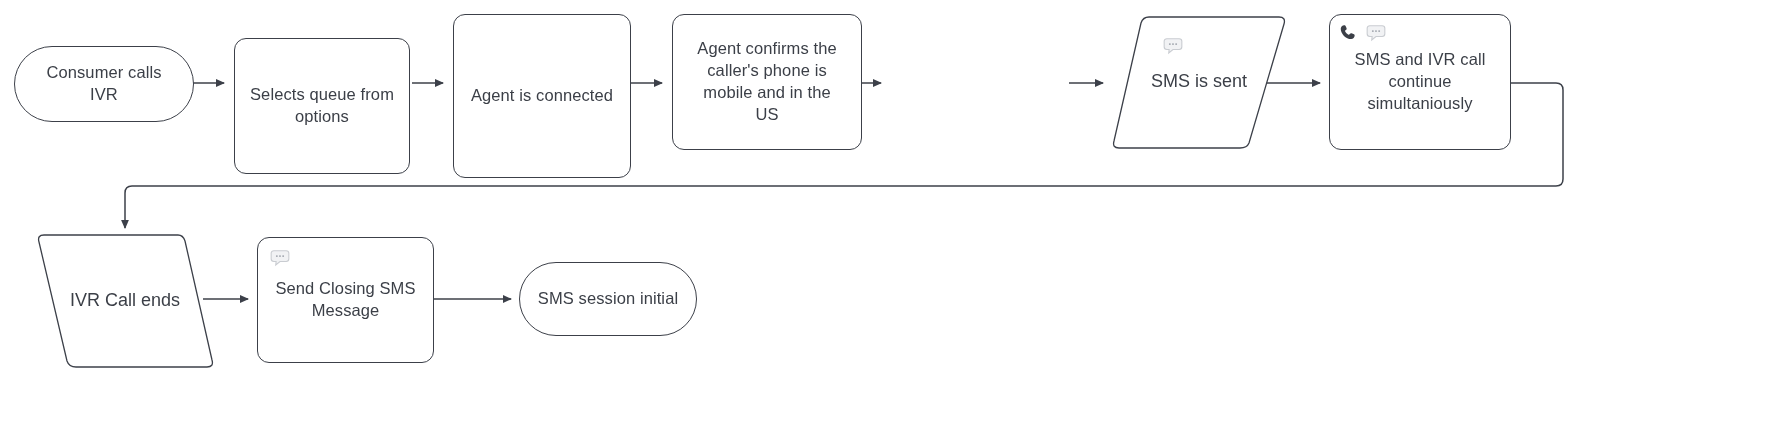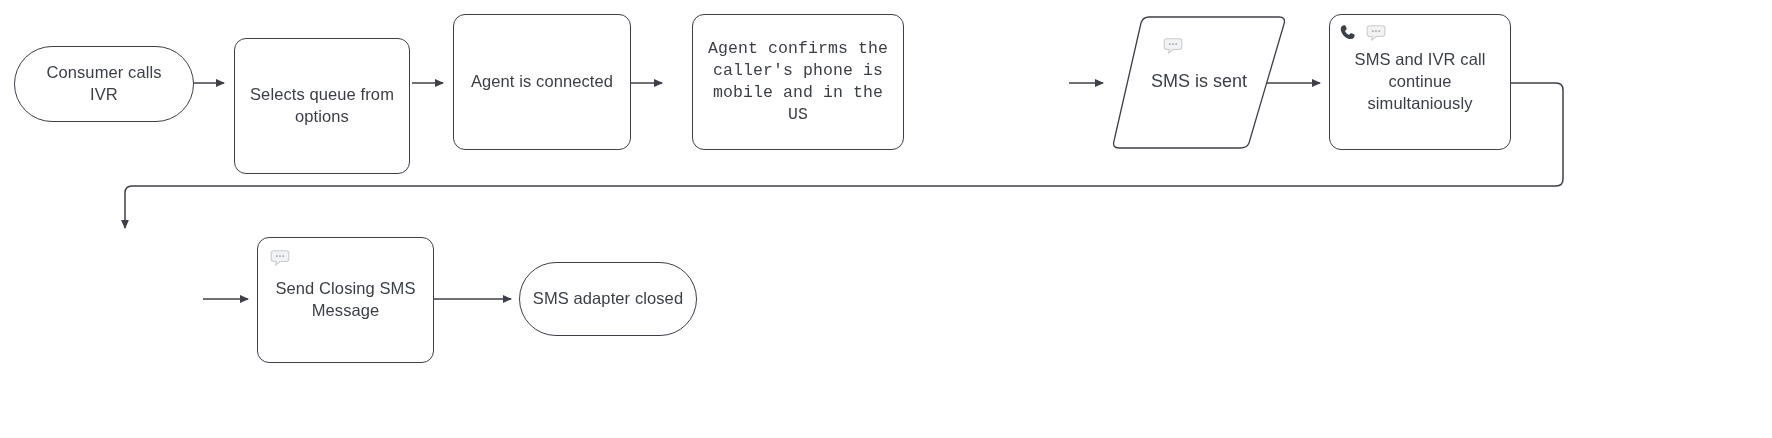--- a/index.html
+++ b/index.html
@@ -76,25 +76,25 @@
   <div class="node pill" style="left:14px;top:46px;width:180px;height:76px;">
     <span class="label">Consumer calls
 IVR</span>
   </div>
 
   <div class="node rrect" style="left:234px;top:14px;width:176px;height:136px;margin-top:24px;">
     <span class="label">Selects queue from
 options</span>
   </div>
 
-  <div class="node rrect" style="left:453px;top:14px;width:178px;height:136px;">
+  <div class="node rrect" style="left:453px;top:14px;width:178px;height:164px;">
     <span class="label">Agent is connected</span>
   </div>
 
-  <div class="node rrect" style="left:692px;top:14px;width:212px;height:136px;font-family:Liberation Mono, monospace;">
+  <div class="node rrect" style="left:672px;top:14px;width:190px;height:136px;">
     <span class="label">Agent confirms the
 caller's phone is
 mobile and in the
 US</span>
   </div>
 
 
   <div class="para" style="left:1110px;top:14px;width:178px;height:136px;">
     <svg viewBox="0 0 178 136" width="178" height="136">
       <path d="M39,3 L169,3 Q176,3 174,10 L139,129 Q137,134 130,134 L9,134 Q2,134 4,127 L31,9 Q33,3 39,3 z" fill="#ffffff" stroke="#3c4049" stroke-width="1.3"></path>
@@ -122,31 +122,37 @@
         <circle cx="8.2" cy="9.7" r="1.15" fill="#9ea3ab"></circle>
         <circle cx="12" cy="9.7" r="1.15" fill="#9ea3ab"></circle>
         <circle cx="15.8" cy="9.7" r="1.15" fill="#9ea3ab"></circle>
       </svg>
     </span>
     <span class="label">SMS and IVR call
 continue
 simultaniously</span>
   </div>
 
+  <div class="para" style="left:32px;top:231px;width:186px;height:140px;">
+    <svg viewBox="0 0 186 140" width="186" height="140">
+      <path d="M40,4 L174,4 Q181,4 179,11 L151,130 Q149,136 142,136 L11,136 Q4,136 6,129 L33,10 Q35,4 40,4 z" fill="#ffffff" stroke="#3c4049" stroke-width="1.3" transform="translate(186,0) scale(-1,1)"></path>
+    </svg>
+    <span class="label">IVR Call ends</span>
+  </div>
 
   <div class="node rrect" style="left:257px;top:237px;width:177px;height:126px;text-align:center;">
     <span class="icon" style="left:12px;top:10px;">
       <svg viewBox="0 0 24 24">
         <path d="M4.6,3.2 h14.8 a3.2,3.2 0 0 1 3.2,3.2 v6.6 a3.2,3.2 0 0 1 -3.2,3.2 h-7.4 l-5.1,4.1 0.45,-4.1 h-2.75 a3.2,3.2 0 0 1 -3.2,-3.2 v-6.6 a3.2,3.2 0 0 1 3.2,-3.2 z" fill="#f1f2f4" stroke="#c9ccd1" stroke-width="1.3"></path>
         <circle cx="8.2" cy="9.7" r="1.15" fill="#9ea3ab"></circle>
         <circle cx="12" cy="9.7" r="1.15" fill="#9ea3ab"></circle>
         <circle cx="15.8" cy="9.7" r="1.15" fill="#9ea3ab"></circle>
       </svg>
     </span>
     <span class="label">Send Closing SMS
 Message</span>
   </div>
 
   <div class="node pill" style="left:519px;top:262px;width:178px;height:74px;">
-    <span class="label">SMS adapter closed</span>
+    <span class="label">SMS session initial</span>
   </div>
 
 </div>
 
 </body></html>

